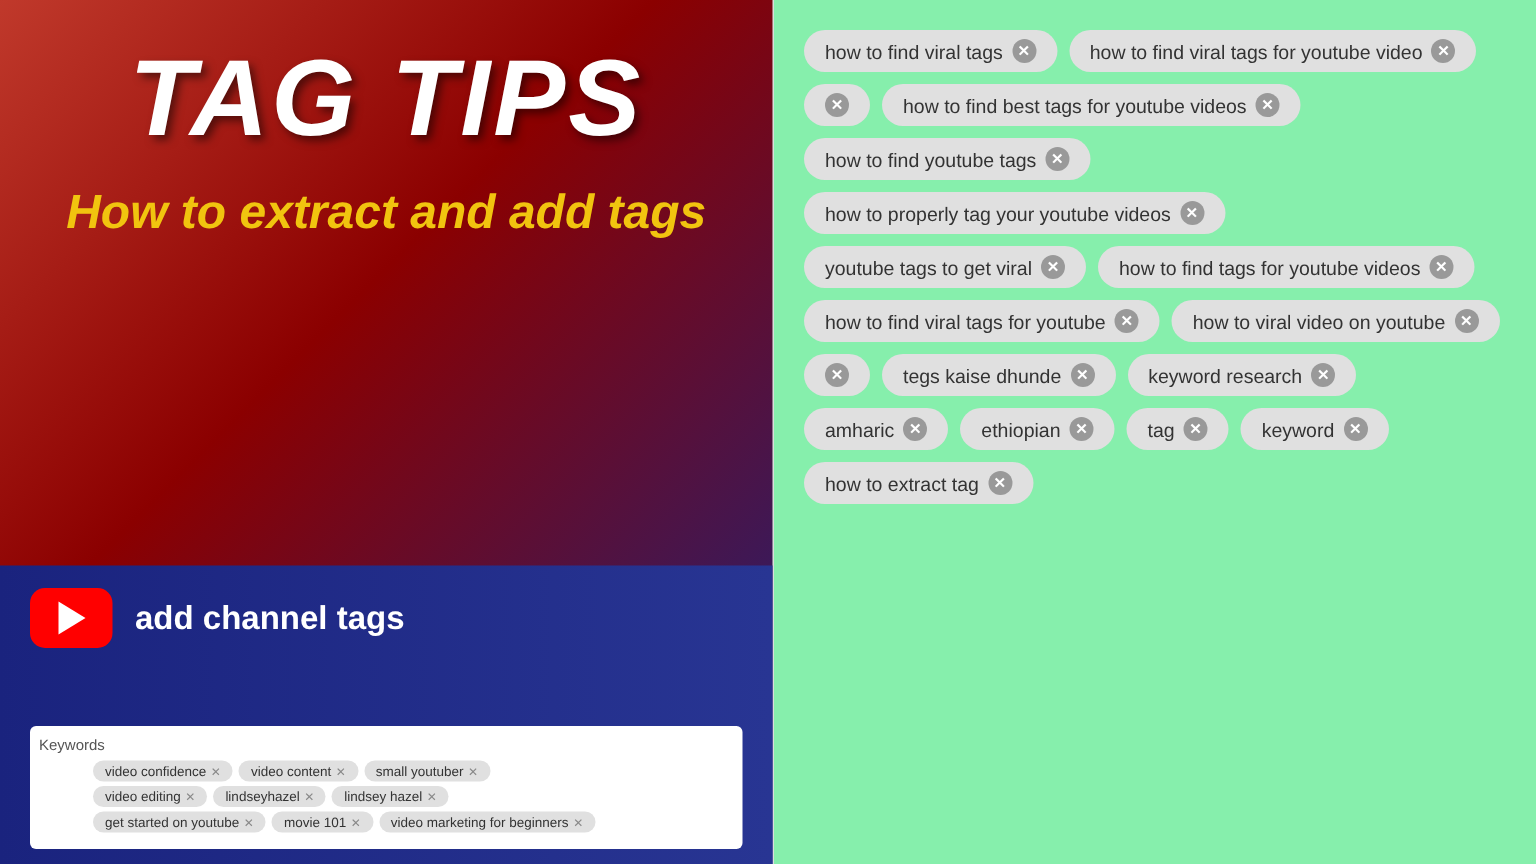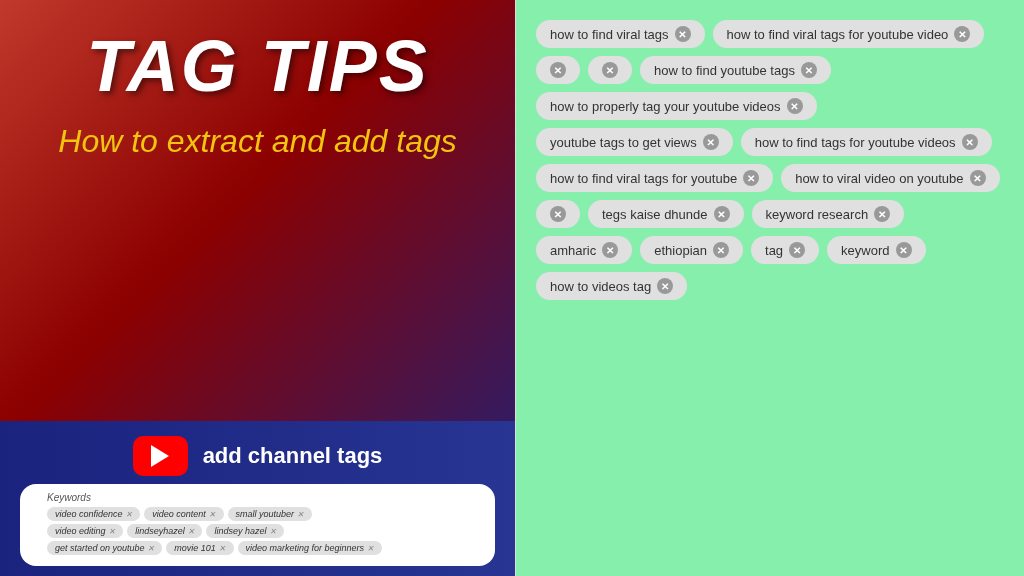--- a/index.html
+++ b/index.html
@@ -31,37 +31,38 @@
       text-shadow: 3px 3px 6px rgba(0,0,0,0.5);
       font-style: italic;
       letter-spacing: 2px;
       line-height: 1;
       margin-top: 10px;
       text-align: center;
     }
 
     .subtitle {
       font-size: 32px;
-      font-weight: 400;
+      font-weight: 700;
       color: #f1c40f;
       margin-top: 20px;
       line-height: 1.2;
       font-style: italic;
     }
 
     .bottom-section {
       position: absolute;
       bottom: 0;
       left: 0;
       right: 0;
       background: linear-gradient(to right, #1a237e, #283593);
       padding: 15px 20px 10px 20px;
       display: flex;
       flex-direction: column;
-      align-items: center;
+      align-items: flex-start;
+      gap: 44px;
     }
 
     .channel-tags-row {
       display: flex;
       align-items: center;
       gap: 15px;
     }
 
     .youtube-logo {
       width: 55px;
@@ -94,39 +95,39 @@
 
     .youtube-studio-label {
       font-size: 22px;
       font-weight: 700;
       color: white;
     }
 
     
     .mini-panel {
       background: white;
-      border-radius: 16px;
-      padding: 8px 27px;
+      border-radius: 4px;
+      padding: 8px 6px;
       margin-top: 8px;
       width: 100%;
       font-size: 10px;
-      font-style: italic;
     }
 
     .mini-panel-title {
       color: #555;
       font-size: 10px;
       margin-bottom: 4px;
     }
 
     .mini-tags-row {
       display: flex;
       flex-wrap: wrap;
       gap: 4px;
       margin-bottom: 3px;
+      margin-left: 36px;
     }
 
     .mini-tag {
       background: #e0e0e0;
       border-radius: 20px;
       padding: 2px 8px;
       font-size: 9px;
       color: #333;
       display: flex;
       align-items: center;
@@ -253,32 +254,33 @@
         <span class="tag-x">✕</span>
       </div>
       <div class="tag-pill">
         <span>how to find viral tags for youtube video</span>
         <span class="tag-x">✕</span>
       </div>
       <div class="tag-pill">
         <span class="tag-x">✕</span>
       </div>
       <div class="tag-pill">
+        <span>how to find best tags for youtube videos</span>
         <span class="tag-x">✕</span>
       </div>
       <div class="tag-pill">
         <span>how to find youtube tags</span>
         <span class="tag-x">✕</span>
       </div>
       <div class="tag-pill">
         <span>how to properly tag your youtube videos</span>
         <span class="tag-x">✕</span>
       </div>
       <div class="tag-pill">
-        <span>youtube tags to get views</span>
+        <span>youtube tags to get viral</span>
         <span class="tag-x">✕</span>
       </div>
       <div class="tag-pill">
         <span>how to find tags for youtube videos</span>
         <span class="tag-x">✕</span>
       </div>
       <div class="tag-pill">
         <span>how to find viral tags for youtube</span>
         <span class="tag-x">✕</span>
       </div>
@@ -307,17 +309,17 @@
       </div>
       <div class="tag-pill">
         <span>tag</span>
         <span class="tag-x">✕</span>
       </div>
       <div class="tag-pill">
         <span>keyword</span>
         <span class="tag-x">✕</span>
       </div>
       <div class="tag-pill">
-        <span>how to videos tag</span>
+        <span>how to extract tag</span>
         <span class="tag-x">✕</span>
       </div>
     </div>
 </div>
 
 </body></html>

